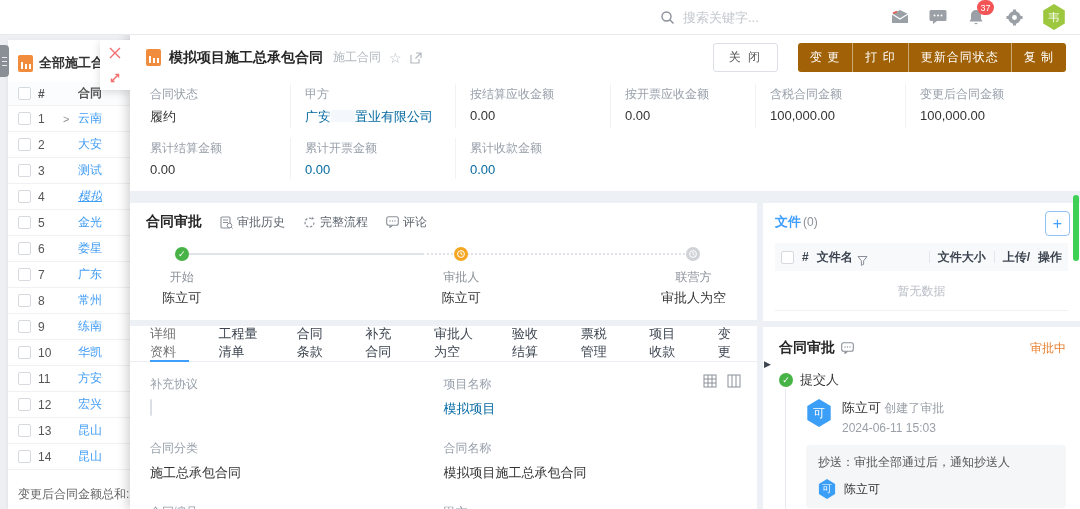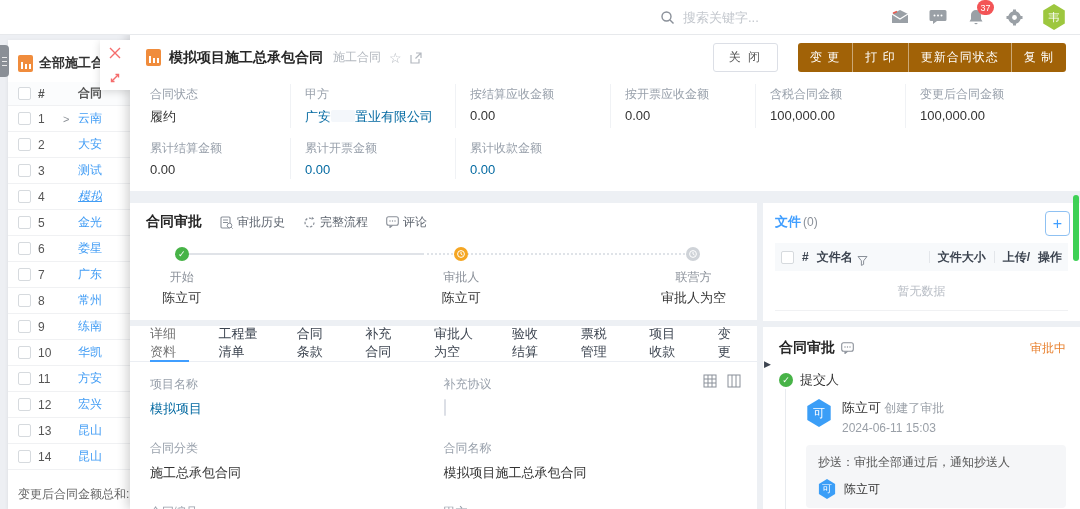--- a/index.html
+++ b/index.html
@@ -457,26 +457,26 @@
             <span>
               <svg width="14" height="14" viewBox="0 0 14 14">
                   <rect x="1" y="1" width="12" height="12" fill="none" stroke="#8a9099"></rect>
                   <line x1="5" y1="1" x2="5" y2="13" stroke="#8a9099"></line>
                   <line x1="9" y1="1" x2="9" y2="13" stroke="#8a9099"></line>
                 </svg>
             </span>
           </div>
           <div class="form">
             <div>
+              <div class="f-label">补充协议</div>
+              <div class="f-value"><span class="dis-cbx"></span></div>
+            </div>
+            <div>
               <div class="f-label">项目名称</div>
               <div class="f-value"><span class="link">模拟项目</span></div>
-            </div>
-            <div>
-              <div class="f-label">补充协议</div>
-              <div class="f-value"><span class="dis-cbx"></span></div>
             </div>
             <div>
               <div class="f-label">合同分类</div>
               <div class="f-value">施工总承包合同</div>
             </div>
             <div>
               <div class="f-label">合同名称</div>
               <div class="f-value">模拟项目施工总承包合同</div>
             </div>
             <div>

